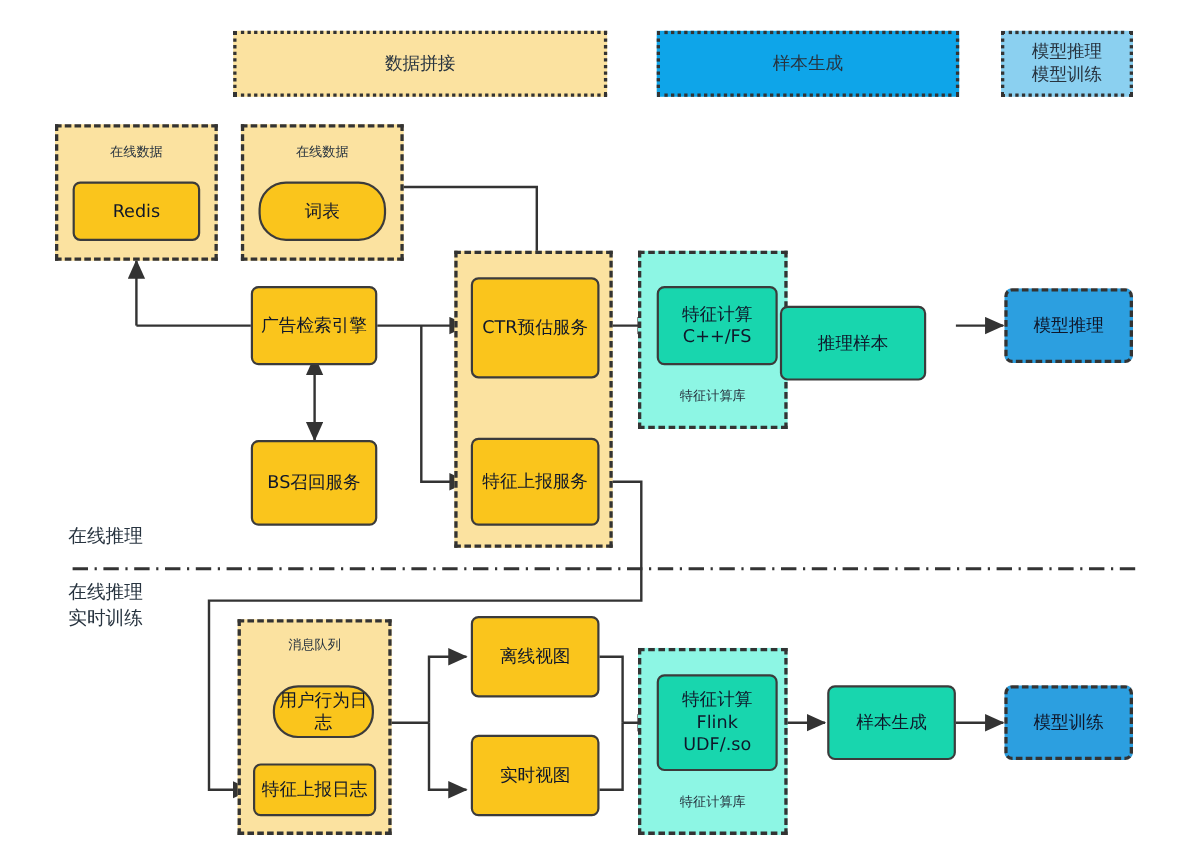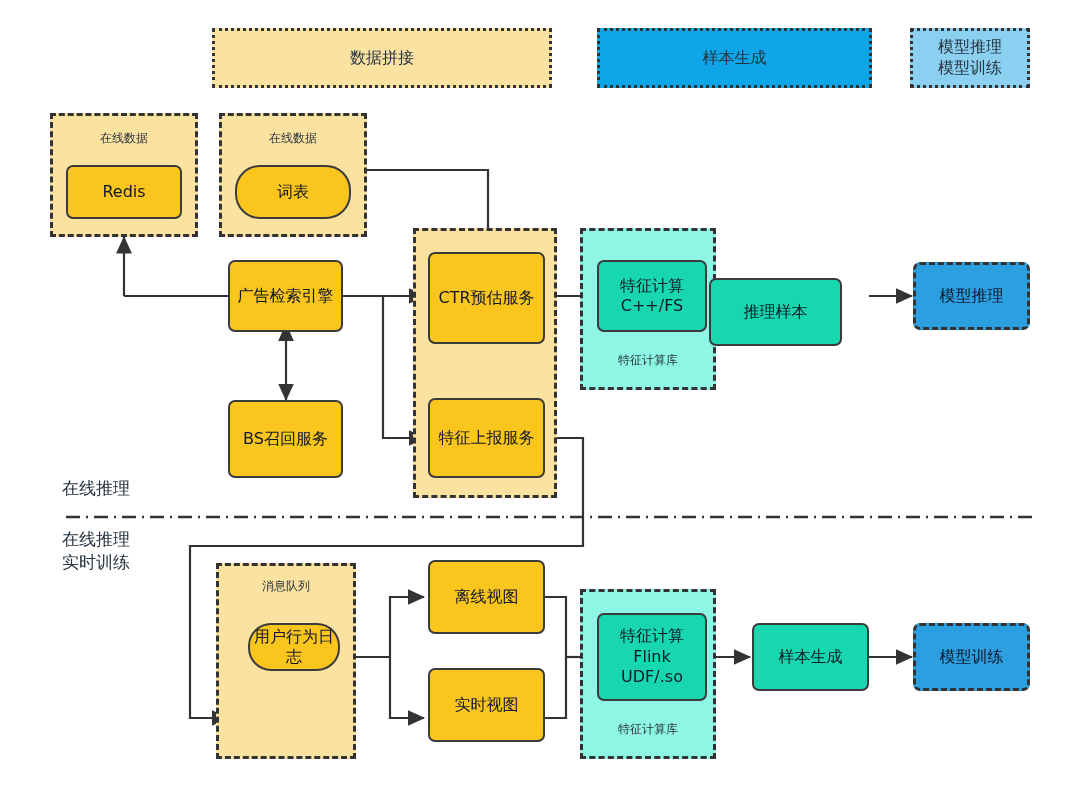--- a/index.html
+++ b/index.html
@@ -179,20 +179,21 @@
 
   <div class="node box box-teal fs16" style="left:597px;top:260px;width:110px;height:72px;">特征计算
 C++/FS</div>
 
   <div class="node box box-teal fs16" style="left:709px;top:262px;width:133px;height:68px;margin-top:16px;">推理样本</div>
 
   <div class="node box box-blue fs16" style="left:913px;top:262px;width:117px;height:68px;">模型推理</div>
 
   <div class="node box box-amber fs16" style="left:248px;top:623px;width:92px;height:48px;border-radius:23px;">用户行为日志</div>
 
+  <div class="node box box-amber fs16" style="left:230px;top:694px;width:112px;height:48px;">特征上报日志</div>
 
   <div class="node box box-amber fs16" style="left:428px;top:560px;width:117px;height:74px;">离线视图</div>
 
   <div class="node box box-amber fs16" style="left:428px;top:668px;width:117px;height:74px;">实时视图</div>
 
   <div class="node box box-teal fs16" style="left:597px;top:613px;width:110px;height:88px;">特征计算
 Flink
 UDF/.so</div>
 
   <div class="node box box-teal fs16" style="left:752px;top:623px;width:117px;height:68px;">样本生成</div>

